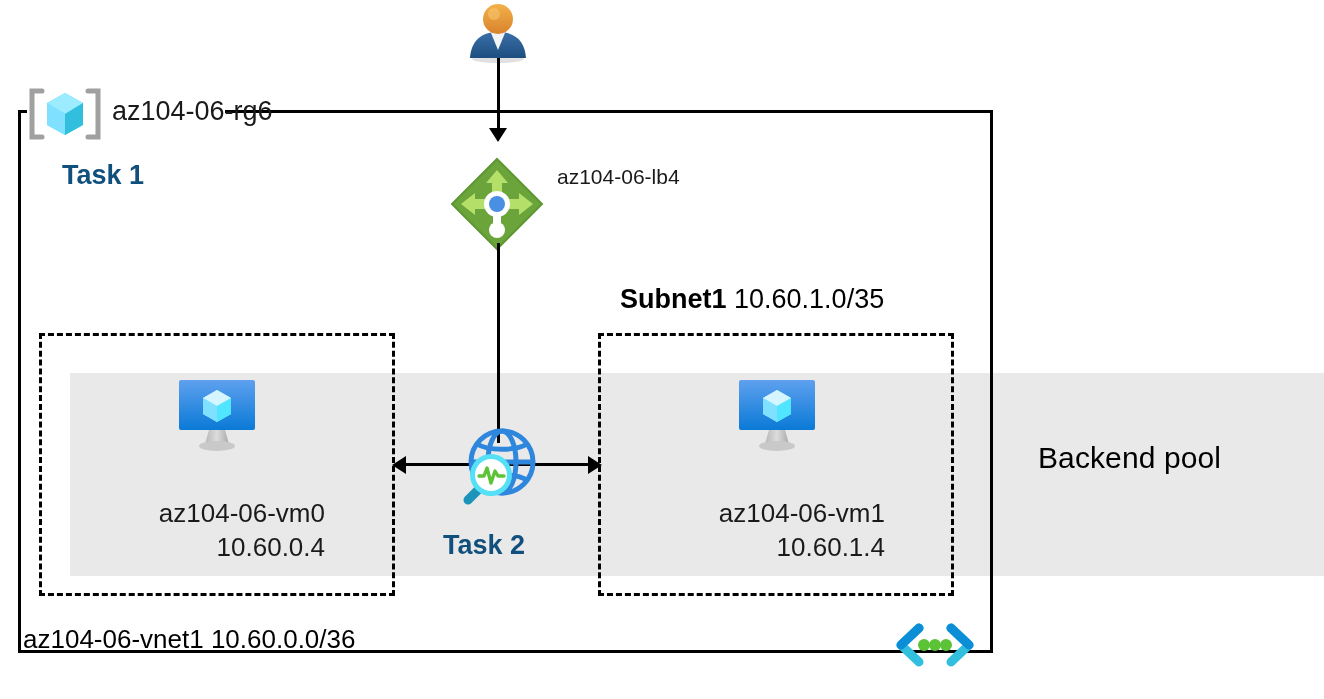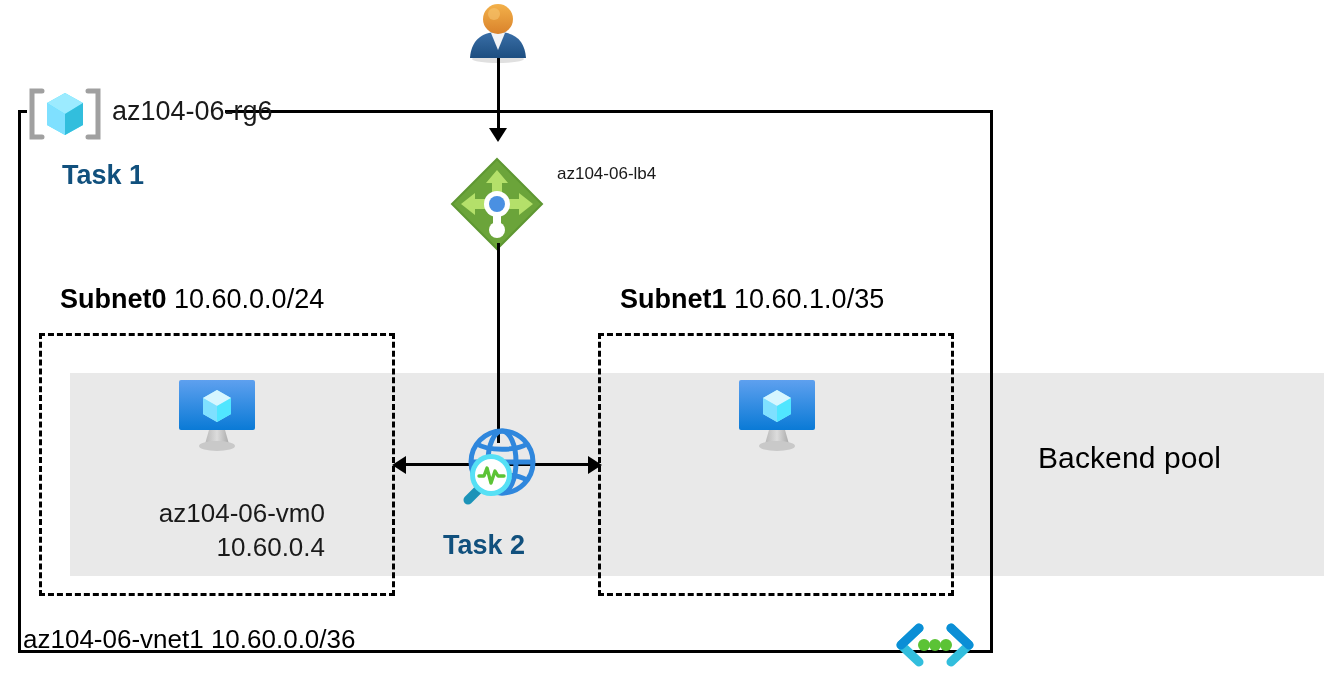--- a/index.html
+++ b/index.html
@@ -100,21 +100,21 @@
     font-weight: 700;
     color: #11507d;
     white-space: nowrap;
   }
   #task1-label { left: 36px;  top: 160px; margin-left: 26px; }
   #task2-label { left: 443px; top: 530px; }
 
   .lb-names {
     left: 557px;
     top: 163px;
-    font-size: 17px;
+    font-size: 21px;
     color: #1a1a1a;
     line-height: 1.35;
     white-space: nowrap;
   }
 
   .vnet-label {
     left: 23px;
     top: 624px;
     font-size: 26px;
     color: #000000;
@@ -226,23 +226,20 @@
     <rect x="46" y="57" width="8" height="14" fill="#ffffff"></rect>
     <circle cx="50" cy="73" r="8" fill="#ffffff"></circle>
   </svg>
 
   <div class="abs lb-names">
     <div>az104-06-lb4</div>
   </div>
 
   <div class="abs vline" id="arrow-lb-globe-line"></div>
 
-  <div class="abs subnet-title" id="subnet0-title">
-    <b>Subnet0</b><span> </span><span>10.60.0.0/24</span>
-  </div>
   <div class="abs subnet-box" id="subnet0-box"></div>
 
   <svg class="abs icon" id="vm0-icon" viewBox="0 0 88 76">
     <defs>
       <linearGradient id="gVm0" x1="0" y1="0" x2="0" y2="1">
         <stop offset="0" stop-color="#5ea0ef"></stop>
         <stop offset="1" stop-color="#0a7ad6"></stop>
       </linearGradient>
       <linearGradient id="gStand0" x1="0" y1="0" x2="1" y2="0">
         <stop offset="0" stop-color="#b8b8b8"></stop>
@@ -283,20 +280,24 @@
     </defs>
     <rect x="6" y="2" width="76" height="50" rx="2" fill="url(#gVm1)"></rect>
     <path d="M36 52 L52 52 L56 66 L32 66 Z" fill="url(#gStand1)"></path>
     <ellipse cx="44" cy="68" rx="18" ry="5" fill="#c9c9c9"></ellipse>
     <polygon points="44,12 58,20 58,36 44,44 30,36 30,20" fill="#9cebff"></polygon>
     <polygon points="44,12 58,20 44,28 30,20" fill="#d6f6ff"></polygon>
     <polygon points="44,28 58,20 58,36 44,44" fill="#50e6ff"></polygon>
     <polygon points="44,28 30,20 30,36 44,44" fill="#7fe0ff"></polygon>
   </svg>
 
+  <div class="abs vm-label" id="vm1-label">
+    <div>az104-06-vm1</div>
+    <div>10.60.1.4</div>
+  </div>
 
   <div class="abs hline" id="h-arrow-line"></div>
   <div class="abs arrowhead-left" id="h-arrow-head-left"></div>
   <div class="abs arrowhead-right" id="h-arrow-head-right"></div>
 
   <svg class="abs icon" id="network-watcher-icon" viewBox="0 0 100 100">
     <g fill="none" stroke="#2f87dd" stroke-width="5">
       <circle cx="56" cy="44" r="31"></circle>
       <ellipse cx="56" cy="44" rx="14" ry="31"></ellipse>
       <line x1="25" y1="44" x2="87" y2="44"></line>

